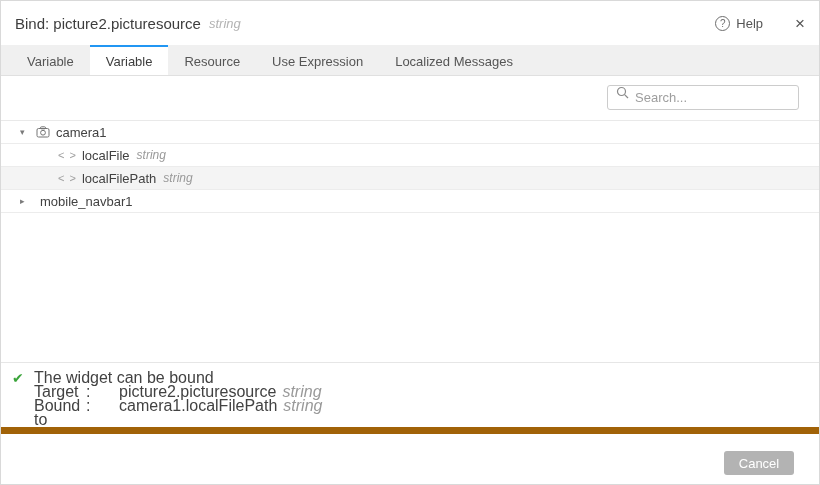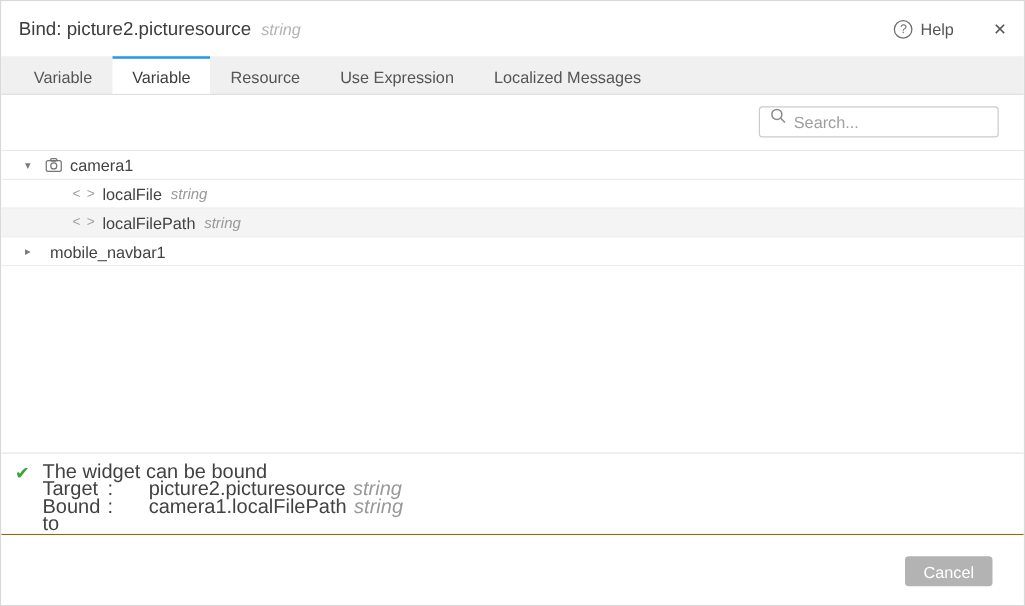--- a/index.html
+++ b/index.html
@@ -113,21 +113,21 @@
   .status-message { font-size: 16px; color: #424242; line-height: 14px; }
   .status-grid {
     display: grid; grid-template-columns: 52px 33px auto;
     font-size: 16px; line-height: 14px; color: #424242;
   }
   .status-value { white-space: nowrap; }
   .status-type { font-style: italic; color: #999; margin-left: 6px; }
 
   
   .footer {
-    border-top: 1px solid #a16207;
+    border-top: 7px solid #a16207;
     flex: 0 0 57px;
     display: flex; justify-content: flex-end; align-items: flex-start;
     padding: 17px 15px 0 0;
     background: #fff;
   }
   .btn {
     height: 24px; border: none; border-radius: 3px;
     font-size: 13px; color: #fff; cursor: pointer;
     font-family: "Liberation Sans", sans-serif;
     display: inline-flex; align-items: center; justify-content: center;

